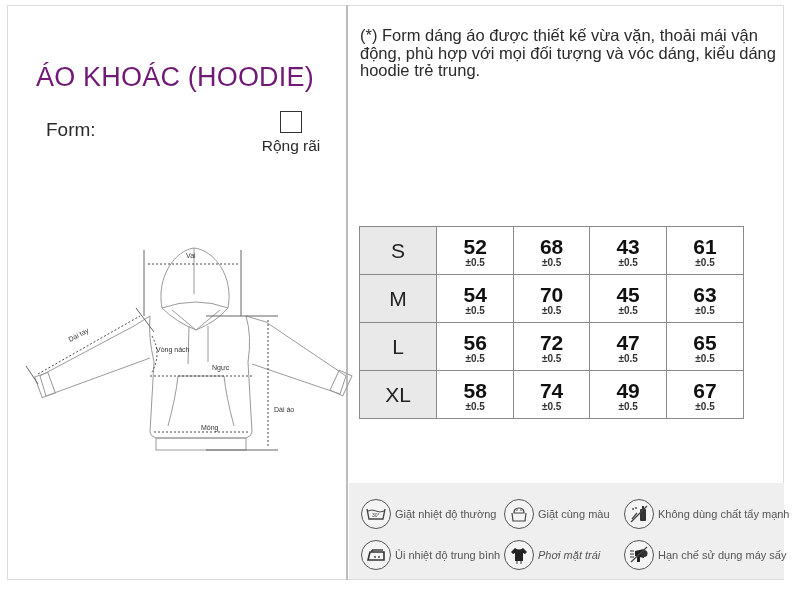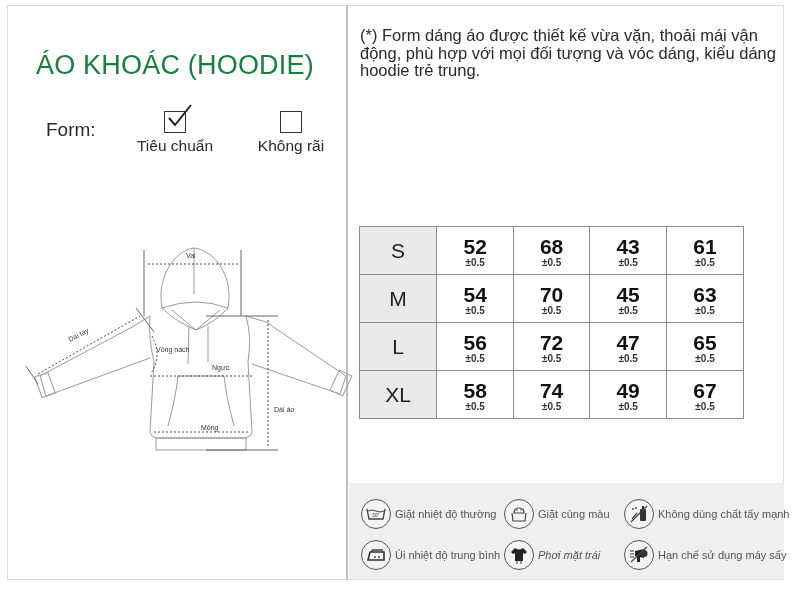--- a/index.html
+++ b/index.html
@@ -1,20 +1,20 @@
 <!DOCTYPE html>
 <html><head>
 <meta charset="utf-8">
 <style>
   html,body{margin:0;padding:0;background:#ffffff;}
   body{width:792px;height:589px;position:relative;overflow:hidden;font-family:"Liberation Sans","DejaVu Sans",sans-serif;color:#222;}
   .frame{position:absolute;left:7px;top:5px;width:777px;height:575px;border:1px solid #dcdcdc;box-sizing:border-box;}
   .divider{position:absolute;left:346px;top:5px;width:2px;height:575px;background:#bdbdbd;}
   .left{position:absolute;left:8px;top:6px;width:338px;height:573px;}
-  .title{position:absolute;left:28px;top:44px;font-size:27px;color:#15803d;letter-spacing:0.2px;white-space:nowrap;}
+  .title{position:absolute;left:28px;top:56px;font-size:27px;color:#701a75;letter-spacing:0.2px;white-space:nowrap;}
   .form-label{position:absolute;left:38px;top:113px;font-size:19px;color:#2a2a2a;}
   .opt{position:absolute;text-align:center;}
   .opt .box{width:22px;height:22px;border:1.5px solid #333;margin:0 auto;position:relative;box-sizing:border-box;background:#fff;}
   .opt .lbl{font-size:15.5px;color:#2a2a2a;margin-top:4px;white-space:nowrap;}
   .opt1{left:121px;top:105px;width:92px;}
   .opt2{left:247px;top:105px;width:72px;}
   .check{position:absolute;left:1px;top:-8px;}
   .diagram{position:absolute;left:8px;top:230px;width:338px;height:225px;}
   .right{position:absolute;left:348px;top:6px;width:396px;height:573px;}
   .para{position:absolute;left:12px;width:420px;font-size:16.5px;line-height:17.5px;color:#2a2a2a;}
@@ -38,32 +38,24 @@
 </head>
 <body>
 
 <div class="frame"></div>
 <div class="divider"></div>
 
 <div class="left">
   <div class="title">ÁO KHOÁC (HOODIE)</div>
   <div class="form-label">Form:</div>
 
-  <div class="opt opt1">
-    <div class="box">
-      <svg class="check" width="28" height="28" viewBox="0 0 28 28">
-        <path d="M3 14 L9 21 L25 1" fill="none" stroke="#222" stroke-width="2"></path>
-      </svg>
-    </div>
-    <div class="lbl">Tiêu chuẩn</div>
-  </div>
 
   <div class="opt opt2">
     <div class="box"></div>
-    <div class="lbl">Không rãi</div>
+    <div class="lbl">Rộng rãi</div>
   </div>
 
   <svg class="diagram" width="338" height="225" viewBox="0 0 338 225">
     <g fill="none" stroke="#9a9a9a" stroke-width="1">
 
       <path d="M146 72 C140 40 160 14 178 12 C198 14 218 40 212 72"></path>
       <path d="M146 72 Q180 60 212 72"></path>
       <path d="M146 72 Q160 86 180 94 Q200 86 212 72"></path>
       <line x1="178" y1="12" x2="178" y2="58"></line>
       <path d="M156 74 L180 94 L204 74"></path>

